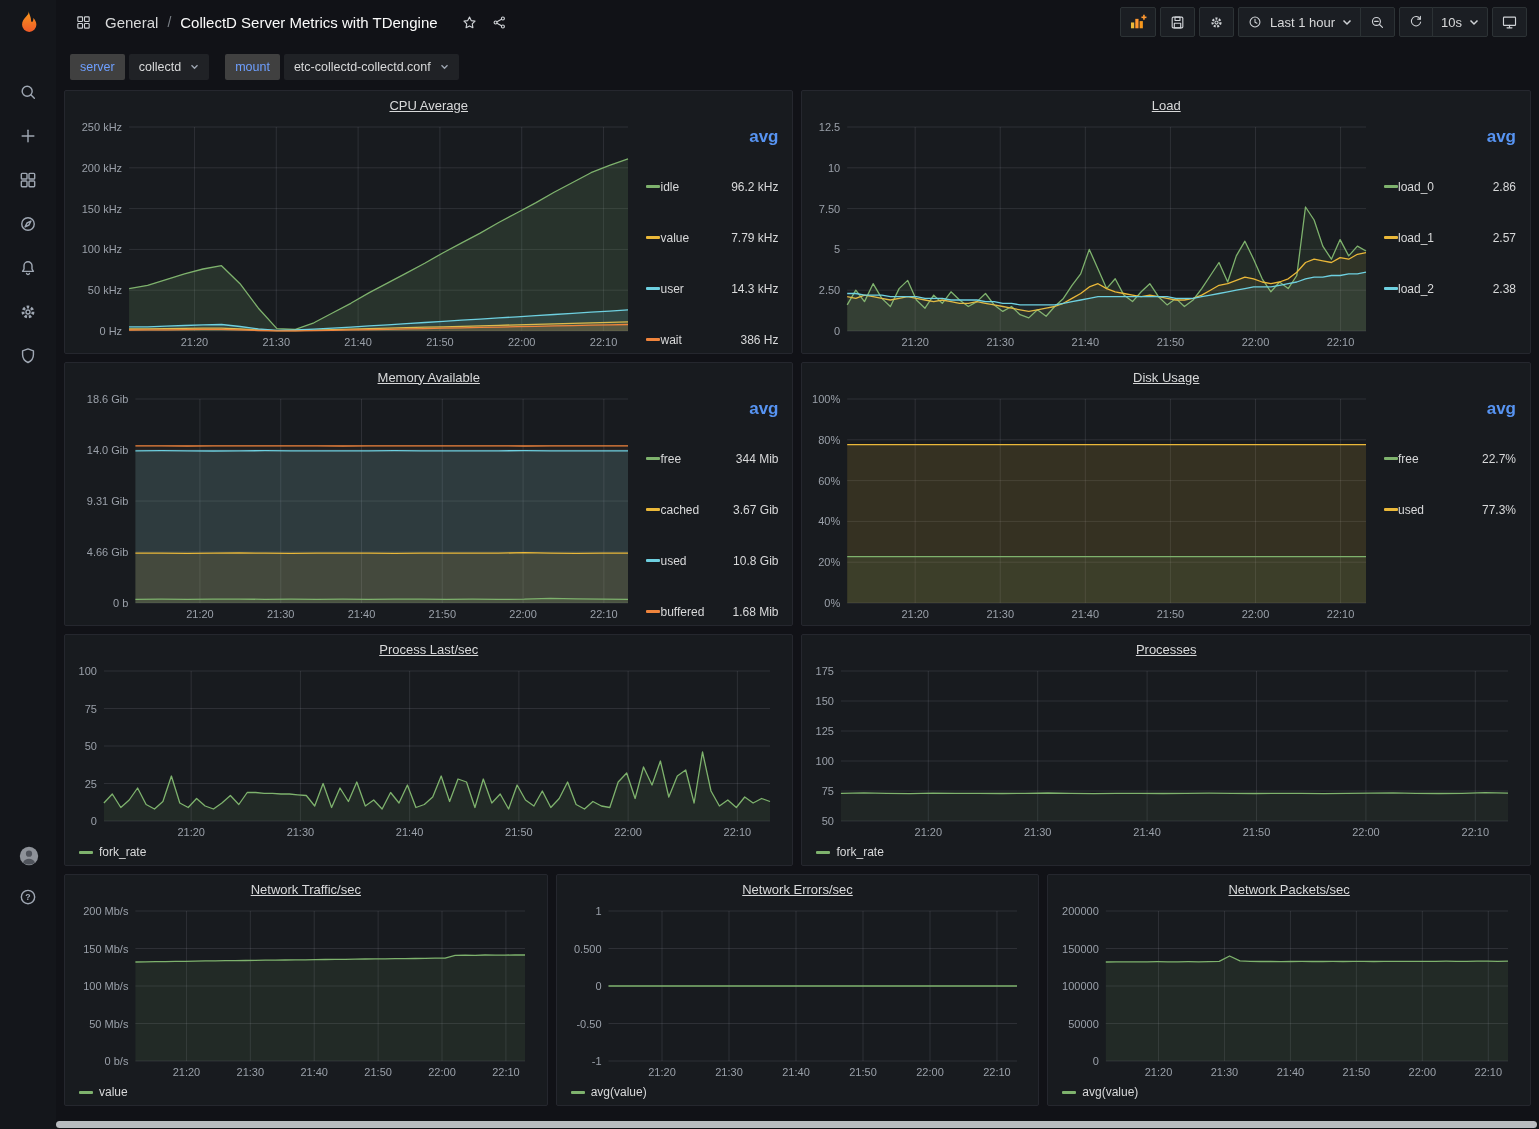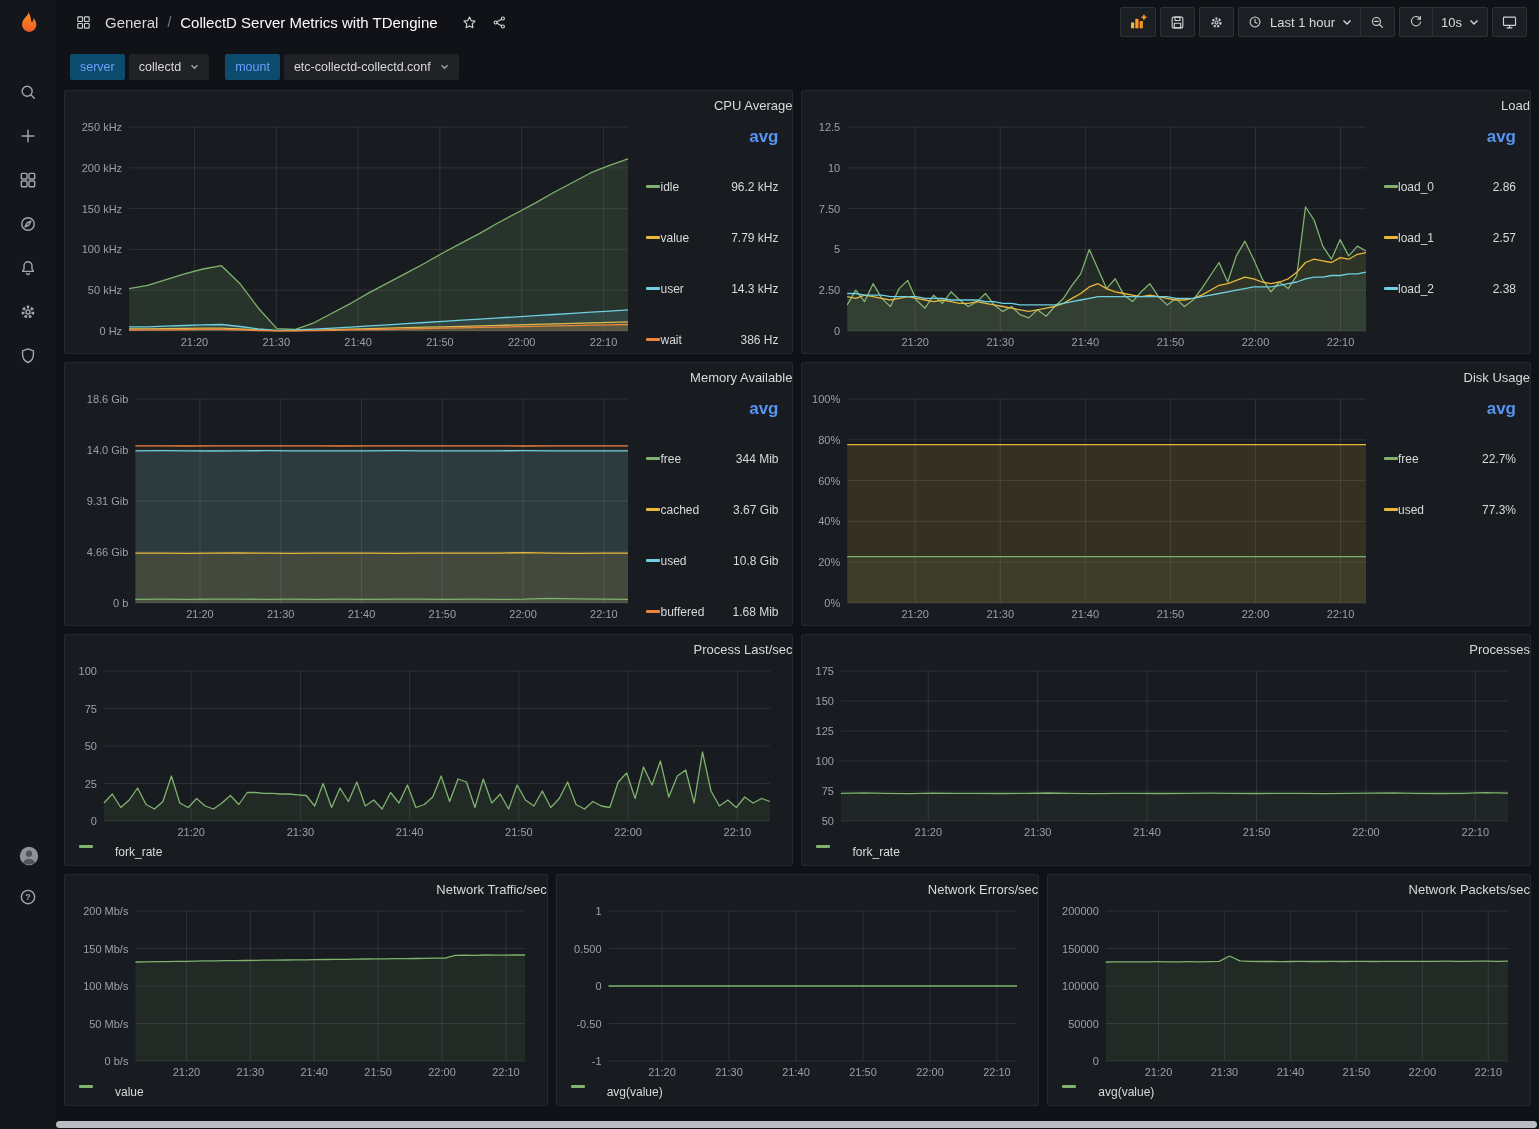--- a/index.html
+++ b/index.html
@@ -24,45 +24,45 @@
   .icon-btn{width:26px;height:26px;display:flex;align-items:center;justify-content:center;cursor:pointer;border-radius:2px;}
   .nav-right{margin-left:auto;display:flex;align-items:center;gap:4px;}
   .btn-group{display:flex;}
   .btn{height:30px;min-width:32px;display:flex;align-items:center;justify-content:center;gap:7px;padding:0 8px;border:1px solid #2c3235;border-radius:2px;background:#1b1e23;color:#d8d9da;cursor:pointer;font-size:13px;white-space:nowrap;}
   .btn-group .btn+.btn{margin-left:-1px;border-radius:0 2px 2px 0;}
   .btn-group .btn:first-child{border-radius:2px 0 0 2px;}
 
   
   .submenu{margin-left:56px;display:flex;gap:16px;padding:10px 14px 6px;}
   .var{display:flex;gap:4px;}
-  .var-label{height:26px;display:flex;align-items:center;padding:0 10px;background:#0c4a6e;border-radius:2px;color:#6e9fff;font-size:12.5px;}
+  .var-label{height:26px;display:flex;align-items:center;padding:0 10px;background:#404040;border-radius:2px;color:#6e9fff;font-size:12.5px;}
   .var-value{height:26px;display:flex;align-items:center;gap:9px;padding:0 10px;background:#202226;border-radius:2px;color:#d8d9da;font-size:12.5px;cursor:pointer;}
 
   
   .grid{margin-left:56px;display:grid;grid-template-columns:repeat(24,1fr);grid-template-rows:264px 264px 232px 232px;gap:8px;padding:4px 8px 8px;}
   .span12{grid-column:span 12;}
   .span8{grid-column:span 8;}
   .panel{background:#181b1f;border:1px solid #25272e;border-radius:2px;display:flex;flex-direction:column;min-width:0;}
-  .panel-header{height:28px;flex:none;display:flex;align-items:center;justify-content:flex-end;cursor:pointer;}
+  .panel-header{height:28px;flex:none;display:flex;align-items:center;justify-content:center;cursor:pointer;text-decoration:underline;}
   .panel-title{font-size:13px;font-weight:500;color:#d8d9da;}
   .panel-body{flex:1;display:flex;min-height:0;padding:0 6px 2px 6px;}
   .chart{flex:1;min-width:0;position:relative;}
   .chart svg{position:absolute;left:0;top:0;}
 
   
   .legend-right{width:142px;flex:none;padding:8px 8px 0 2px;}
   .legend-head{text-align:right;font-size:17px;font-weight:700;margin-bottom:3px;cursor:pointer;}
   .lrow{display:flex;align-items:center;height:23px;font-size:12px;margin-top:28px;}
   .swatch{width:14px;height:3px;border-radius:1px;flex:none;}
   .lname{color:#d8d9da;cursor:pointer;}
   .lval{margin-left:auto;color:#d8d9da;}
 
   
   .legend-bottom{height:22px;flex:none;display:flex;align-items:center;gap:16px;padding:0 0 4px 14px;font-size:12px;}
-  .lb-item{display:flex;align-items:flex-start;gap:22px;}
+  .lb-item{display:flex;align-items:center;gap:6px;}
 
   
   .tick{fill:#9aa0a9;font-size:11px;font-family:"Liberation Sans",sans-serif;}
   .gridline{stroke:rgba(204,204,220,0.12);stroke-width:1;}
 
   
   .hscroll{position:fixed;left:56px;right:2px;bottom:1px;height:7px;background:#b9bcc0;border-radius:4px;z-index:30;cursor:pointer;}
 
   .g-stroke{stroke:#9fa7b3;stroke-width:1.7;fill:none;stroke-linecap:round;stroke-linejoin:round;}
   .n-stroke{stroke:#cfd2d6;stroke-width:1.6;fill:none;stroke-linecap:round;stroke-linejoin:round;}

